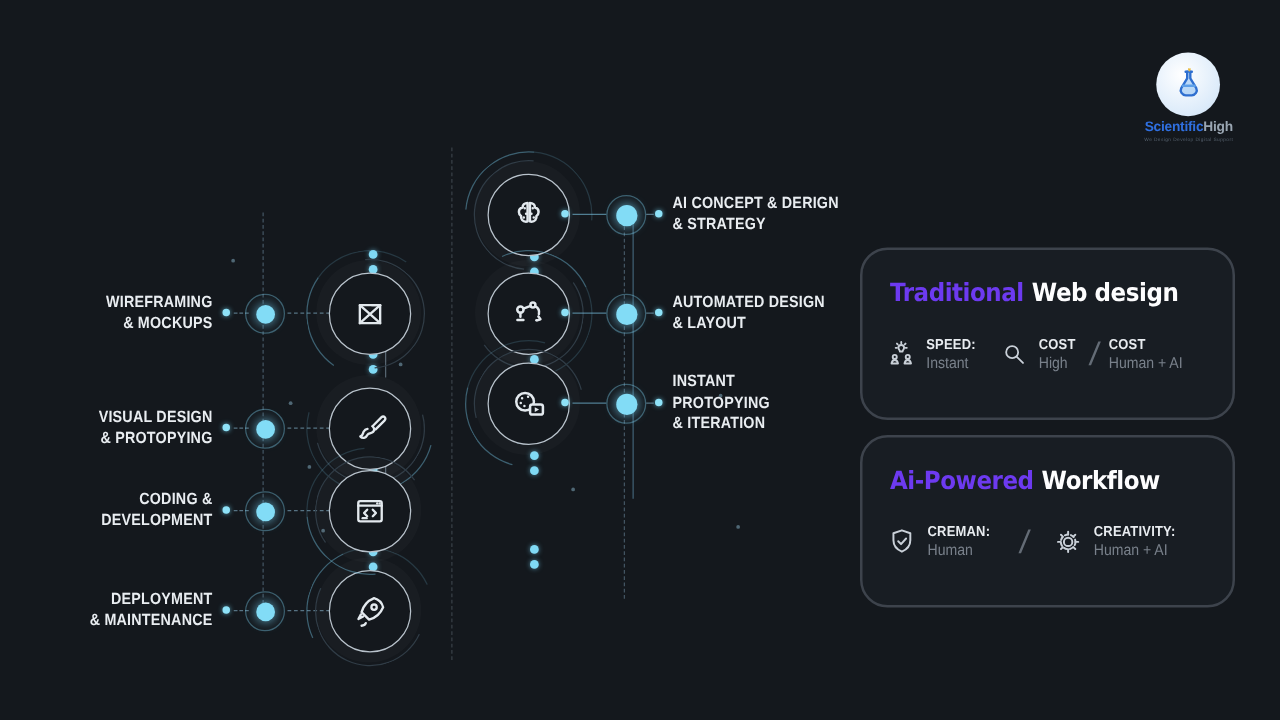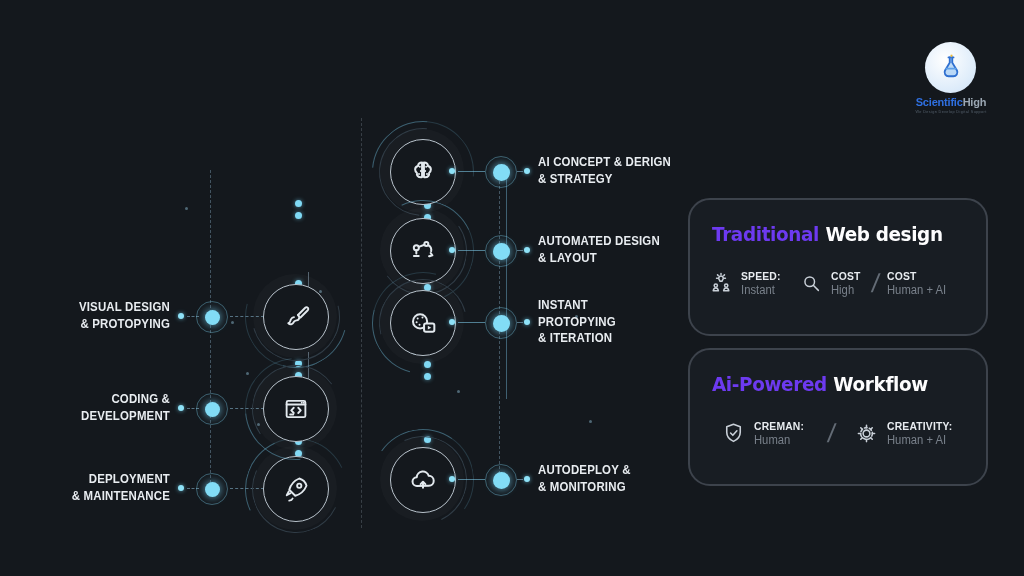--- a/index.html
+++ b/index.html
@@ -18,21 +18,21 @@
   .logo-circle{position:absolute;left:925px;top:42px;width:51px;height:51px;border-radius:50%;
                background:radial-gradient(circle at 40% 35%,#ffffff,#dcebfa 70%,#c8ddf4);
                display:flex;align-items:center;justify-content:center;}
   .brand{position:absolute;left:896px;top:96px;width:110px;text-align:center;font-size:11px;font-weight:bold;letter-spacing:-.2px;}
   .brand-blue{color:#2f6fe0;}
   .brand-gray{color:#9aa6b2;}
   .tagline{position:absolute;left:896px;top:109px;width:110px;text-align:center;font-size:4.5px;
            color:#55606c;letter-spacing:.4px;transform:scale(.85);}
   
   .wrow{position:absolute;left:0;width:700px;height:80px;}
-  .l.r1{top:130px}.l.r2{top:210px}.l.r3{top:276px}.l.r4{top:368px}.l.r5{top:448px}
+  .l.r1{top:130px}.l.r2{top:210px}.l.r3{top:302px}.l.r4{top:368px}.l.r5{top:448px}
   .m.r1{top:131px}.m.r2{top:210px}.m.r3{top:282px}.m.r4{top:359px}.m.r5{top:439px}
   .wf-label{position:absolute;top:50%;font-weight:bold;font-size:13px;line-height:1.28;color:#e9edf1;
             letter-spacing:.2px;white-space:pre-line;}
   .l .wf-label{left:10px;width:160px;text-align:right;transform:translateY(-50%) scaleX(.88);transform-origin:right center;}
   .m .wf-label{left:538px;width:170px;text-align:left;transform:translateY(-50%) scaleX(.88);transform-origin:left center;}
   .dot{position:absolute;top:50%;width:6px;height:6px;margin-top:-3px;border-radius:50%;
        background:#8ee2f8;box-shadow:0 0 4px rgba(120,220,250,.7);}
   .dash{position:absolute;top:50%;height:0;border-top:1.5px dashed rgba(140,190,215,.55);}
   .sline{position:absolute;top:50%;height:0;border-top:1.5px solid rgba(120,195,225,.6);}
   .node{position:absolute;top:50%;width:30px;height:30px;margin-top:-15px;border-radius:50%;
@@ -136,20 +136,41 @@
   <span class="speck" style="left:231px;top:321px"></span>
   <span class="speck" style="left:246px;top:372px"></span>
   <span class="speck" style="left:257px;top:423px"></span>
   <span class="speck" style="left:319px;top:290px"></span>
   <span class="speck" style="left:413px;top:352px"></span>
   <span class="speck" style="left:457px;top:390px"></span>
   <span class="speck" style="left:575px;top:315px"></span>
   <span class="speck" style="left:589px;top:420px"></span>
 
 
+  <div class="wrow l r2">
+    <div class="wf-label">WIREFRAMING
+&amp; MOCKUPS</div>
+    <span class="dot d-far"></span>
+    <span class="dash dash-a"></span>
+    <span class="node">
+        <span class="node-dot"></span>
+      </span>
+    <span class="dash dash-b"></span>
+    <span class="dot d-near"></span>
+    <span class="halo"></span>
+    <span class="arc arc-gray"></span>
+    <span class="arc arc-cyan" style="transform:rotate(80deg)"></span>
+    <div class="icon-circle">
+      <svg class="ic" width="30" height="30" viewBox="0 0 24 24">
+        <rect x="5.5" y="6.5" width="13" height="11.5"></rect>
+        <path d="M5.5 6.5L18.5 18M18.5 6.5L5.5 18"></path>
+        <path d="M13.5 6.5h5"></path>
+      </svg>
+    </div>
+  </div>
 
   <div class="wrow l r3">
     <div class="wf-label">VISUAL DESIGN
 &amp; PROTOPYING</div>
     <span class="dot d-far"></span>
     <span class="dash dash-a"></span>
     <span class="node">
         <span class="node-dot"></span>
       </span>
     <span class="dash dash-b"></span>
@@ -278,40 +299,20 @@
         <span class="node-dot"></span>
       </span>
     <span class="dash dash-b"></span>
     <span class="dot d-near"></span>
     <div class="wf-label">INSTANT
 PROTOPYING
 &amp; ITERATION</div>
   </div>
 
 
-  <div class="wrow m r5">
-    <span class="halo"></span>
-    <span class="arc arc-gray" style="transform:rotate(20deg)"></span>
-    <span class="arc arc-cyan" style="transform:rotate(170deg)"></span>
-    <div class="icon-circle">
-      <svg class="ic" width="32" height="32" viewBox="0 0 24 24">
-        <path d="M7.6 16.5a3.3 3.3 0 0 1-.3-6.6 4.6 4.6 0 0 1 9-1 3.7 3.7 0 0 1 .1 7.4z"></path>
-        <path d="M12 17.8v-4.2M10.2 15.1l1.8-1.8 1.8 1.8"></path>
-      </svg>
-    </div>
-    <span class="dot d-edge"></span>
-    <span class="sline"></span>
-    <span class="node">
-        <span class="node-dot"></span>
-      </span>
-    <span class="dash dash-b"></span>
-    <span class="dot d-near"></span>
-    <div class="wf-label">AUTODEPLOY &amp;
-&amp; MONITORING</div>
-  </div>
 
   <div class="card card1">
     <div class="card-title">
       <span class="accent">Traditional</span><span class="rest">Web design</span>
     </div>
     <div class="stats">
       <div class="stat">
         <svg class="sic" width="26" height="26" viewBox="0 0 24 24">
           <path d="M12 4.6a2.1 2.1 0 0 1 2.1 2.1c0 .8-.4 1.3-.8 1.8-.2.3-.3.5-.3.9h-2c0-.4-.1-.6-.3-.9-.4-.5-.8-1-.8-1.8A2.1 2.1 0 0 1 12 4.6z"></path>
           <path d="M12 2.4v.9M8.8 3.6l.6.6M15.2 3.6l-.6.6M7.9 6.7h.9M15.2 6.7h.9"></path>
@@ -342,21 +343,21 @@
           <span class="stat-value">Human + AI</span>
         </div>
       </div>
     </div>
   </div>
 
   <div class="card card2">
     <div class="card-title">
       <span class="accent">Ai-Powered</span><span class="rest">Workflow</span>
     </div>
-    <div class="stats" style="left:30px">
+    <div class="stats" style="left:18px">
       <div class="stat">
         <svg class="sic" width="27" height="27" viewBox="0 0 24 24">
           <path d="M12 3.8l6 2.1v5c0 4-2.5 6.6-6 8.1-3.5-1.5-6-4.1-6-8.1v-5z"></path>
           <polyline points="9.4,11.6 11.4,13.6 15,9.6"></polyline>
         </svg>
         <div class="stat-txt">
           <span class="stat-label">CREMAN:</span>
           <span class="stat-value">Human</span>
         </div>
       </div>

